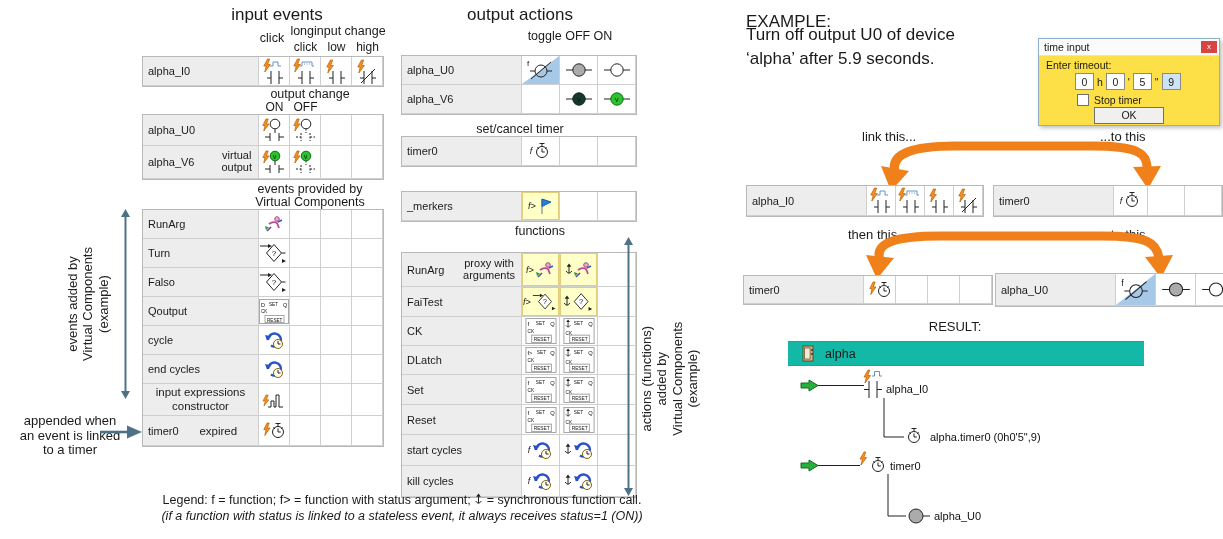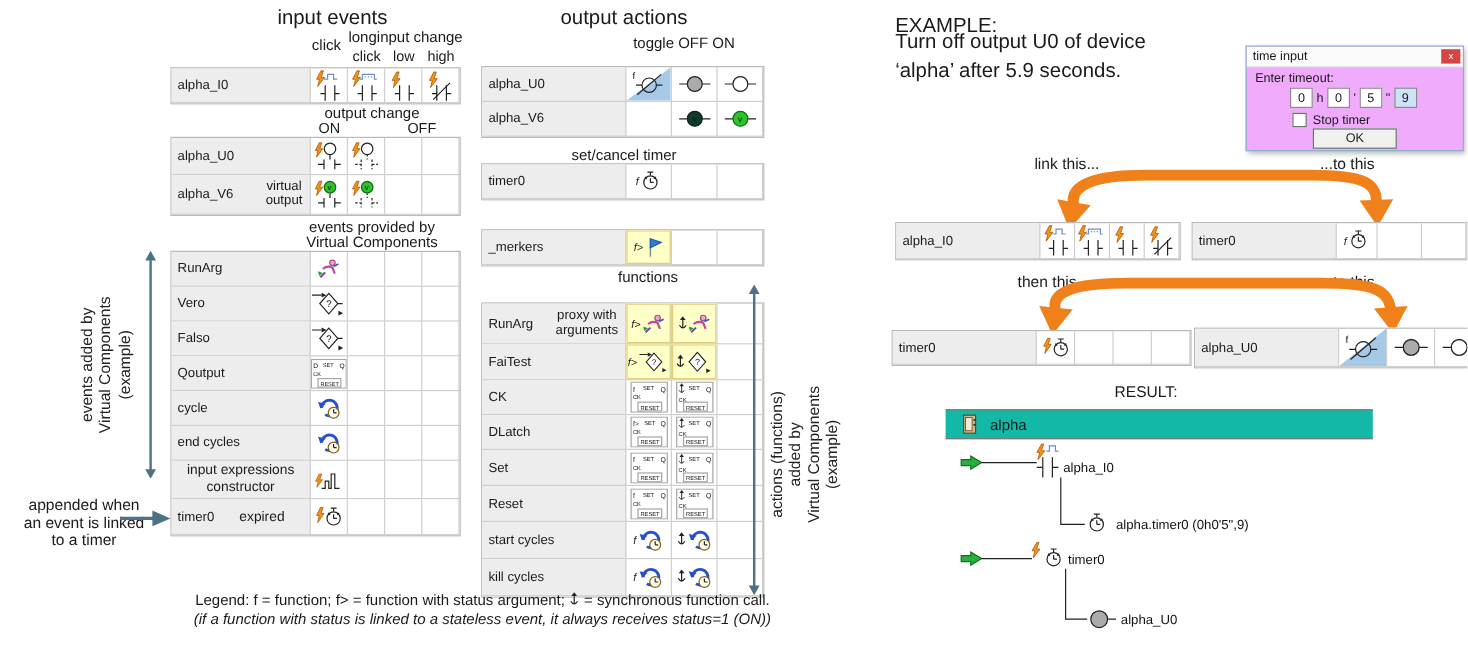--- a/index.html
+++ b/index.html
@@ -16,21 +16,21 @@
   .ycell{background:#ffffc8!important;box-shadow:inset 0 0 0 1px #e3cd7d;}
   .fld{font-size:9px;font-style:italic;margin-right:1px;}
   .vlabel{position:absolute;transform:rotate(-90deg);text-align:center;font-size:13px;
           line-height:1.18;color:#222;}
   svg{display:block;}
   svg text{font-family:"Liberation Sans",sans-serif;fill:#111;}
   .hdr-cols{position:absolute;display:flex;font-size:12px;}
   .hdr-cols span{display:block;text-align:center;}
   .tri{position:absolute;inset:0;clip-path:polygon(0 100%,100% 0,100% 100%);background:#a7c9e8;}
   
-  #dlg{position:absolute;left:1038px;top:38px;width:180px;height:86px;background:#f0abfc;
+  #dlg{position:absolute;left:1038px;top:38px;width:180px;height:86px;background:#fde047;
        border:1px solid #8fb0cc;box-shadow:2px 2px 4px rgba(0,0,0,.25);}
   #dlg .tbar{height:16px;background:#fbfbfb;border-bottom:1px solid #e3e3e3;display:flex;
        align-items:center;padding-left:5px;font-size:10.5px;}
   #dlg .close{position:absolute;right:2px;top:2px;width:16px;height:12px;background:#d64541;
        color:#fff;font-size:8px;line-height:12px;text-align:center;}
   .fbox{width:17px;height:15px;background:#fff;border:1px solid #8a8a8a;font-size:10.5px;
         display:flex;align-items:center;justify-content:center;}
   .legend-row{position:absolute;left:128px;top:493px;width:548px;text-align:center;font-size:12.5px;}
 </style>
 </head>
@@ -75,21 +75,21 @@
           <path d="M8.5 2 L4.8 9 H7.2 L5.8 15 L11.4 7.6 H8.7 L10.6 2 Z" fill="#F8921E" stroke="#B35900" stroke-width=".7"></path>
           <path d="M7 20 h4 M11 13 v13 M19 13 v13 M19 20 h4" stroke="#222" fill="none"></path>
           <path d="M8 25 L22 11" stroke="#222" fill="none"></path>
         </svg>
     </div>
   </div>
 
   <div class="abs t12 ctr" style="left:230px;top:87px;width:160px;">output change</div>
   <div class="hdr-cols" style="left:259px;top:100px;">
     <span style="width:31px;">ON</span>
-    <span style="width:31px;margin-left:46px;">OFF</span>
+    <span style="width:31px;">OFF</span>
   </div>
 
   <div class="grid" style="left:142px;top:114px;grid-template-columns:116px 31px 31px 31px 31px;grid-auto-rows:31px 33px;">
     <div class="lab">alpha_U0</div>
     <div>
       <svg width="28" height="28" viewBox="0 0 28 28">
           <path d="M6 3 L2.8 9.5 H5 L3.8 15 L9 8 H6.4 L8.2 3 Z" fill="#F8921E" stroke="#B35900" stroke-width=".7"></path>
           <circle cx="15" cy="8" r="4.8" fill="#fff" stroke="#222"></circle>
           <path d="M15 13 v4" stroke="#222"></path>
           <path d="M5 21 h5 M10 17 v8 M19 17 v8 M19 21 h5" stroke="#222" fill="none"></path>
@@ -144,21 +144,21 @@
           <path d="M3 16 l4 -4" stroke="#6A40B0" stroke-width="1.6" fill="none"></path>
           <path d="M5 9 q4 -3 8 -1 l2 5" stroke="#C04898" stroke-width="1.8" fill="none"></path>
           <circle cx="13" cy="4" r="2.3" fill="#F2A8C8" stroke="#A05080"></circle>
           <path d="M1 11 l4 1.5 -3 2.5 Z" fill="#28A028"></path>
           <path d="M14 7 l4 -2" stroke="#3858C0" stroke-width="1.4"></path>
         </svg>
     </div>
     <div></div>
       <div></div>
       <div></div>
-    <div class="lab">Vero</div>
+    <div class="lab">Turn</div>
     <div>
       <svg width="30" height="25" viewBox="0 0 30 25">
           <path d="M1 5 h8" stroke="#222"></path>
           <path d="M9 3 l4 2 -4 2 Z" fill="#222"></path>
           <path d="M15 3.5 l7.5 8.5 -7.5 8.5 -7.5 -8.5 Z" fill="#fff" stroke="#222"></path>
           <text x="12.8" y="15" font-size="8">?</text>
           <path d="M22.5 12 h4" stroke="#222"></path>
           <path d="M23 18 l4 2 -4 2 Z" fill="#222"></path>
         </svg>
     </div>

